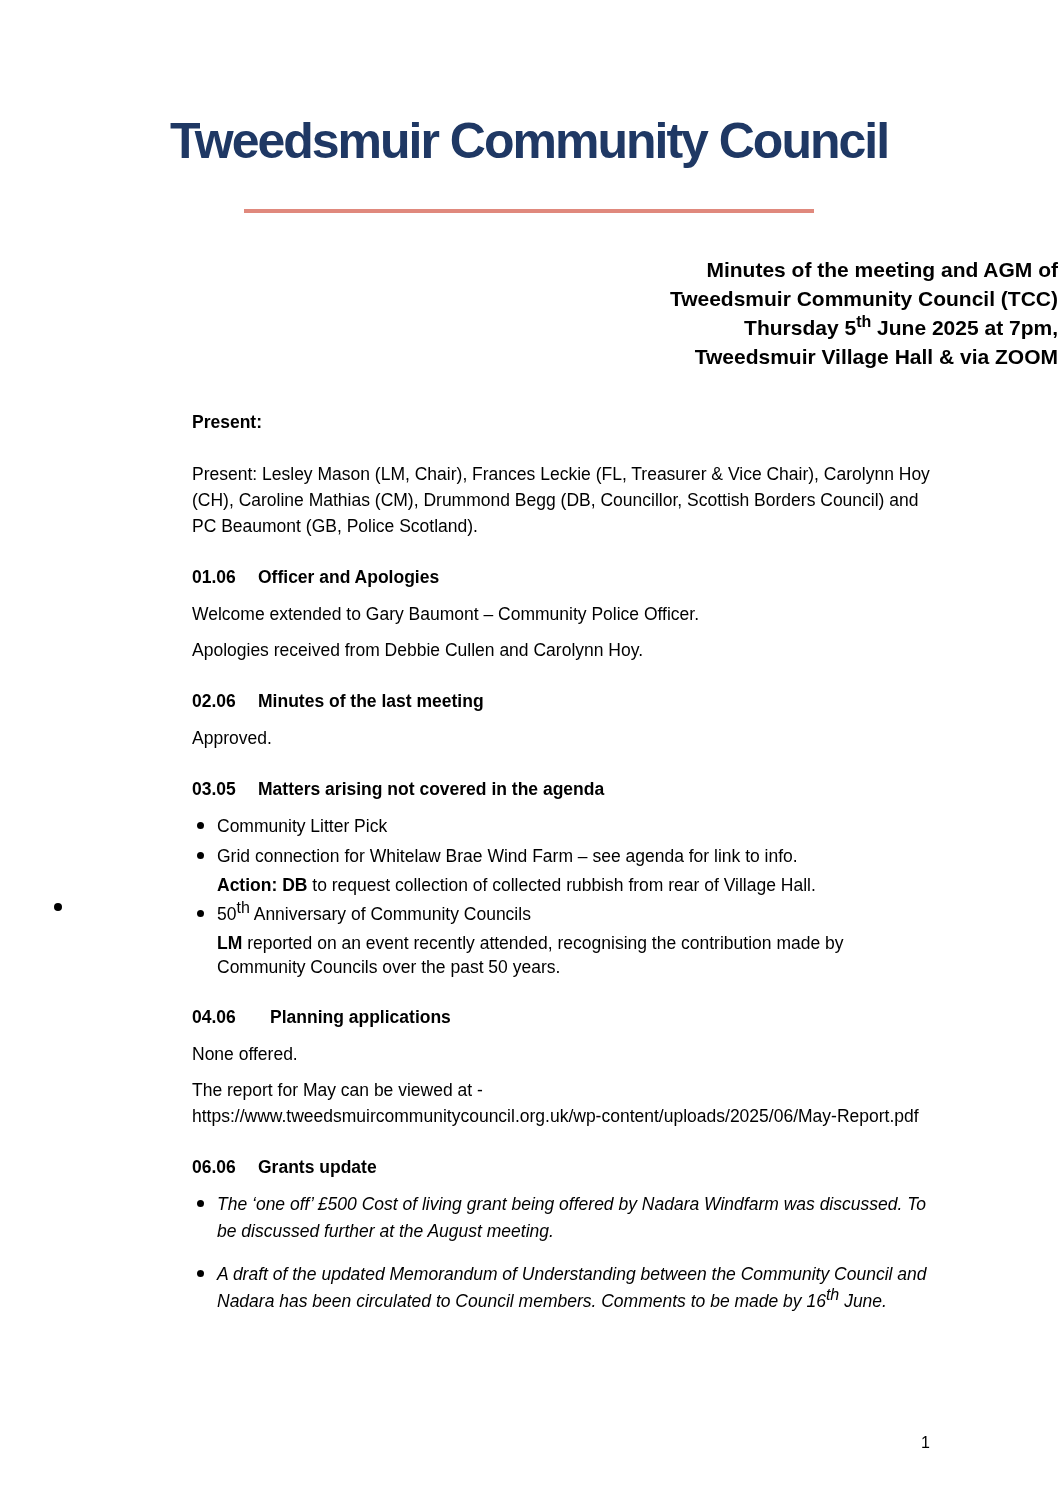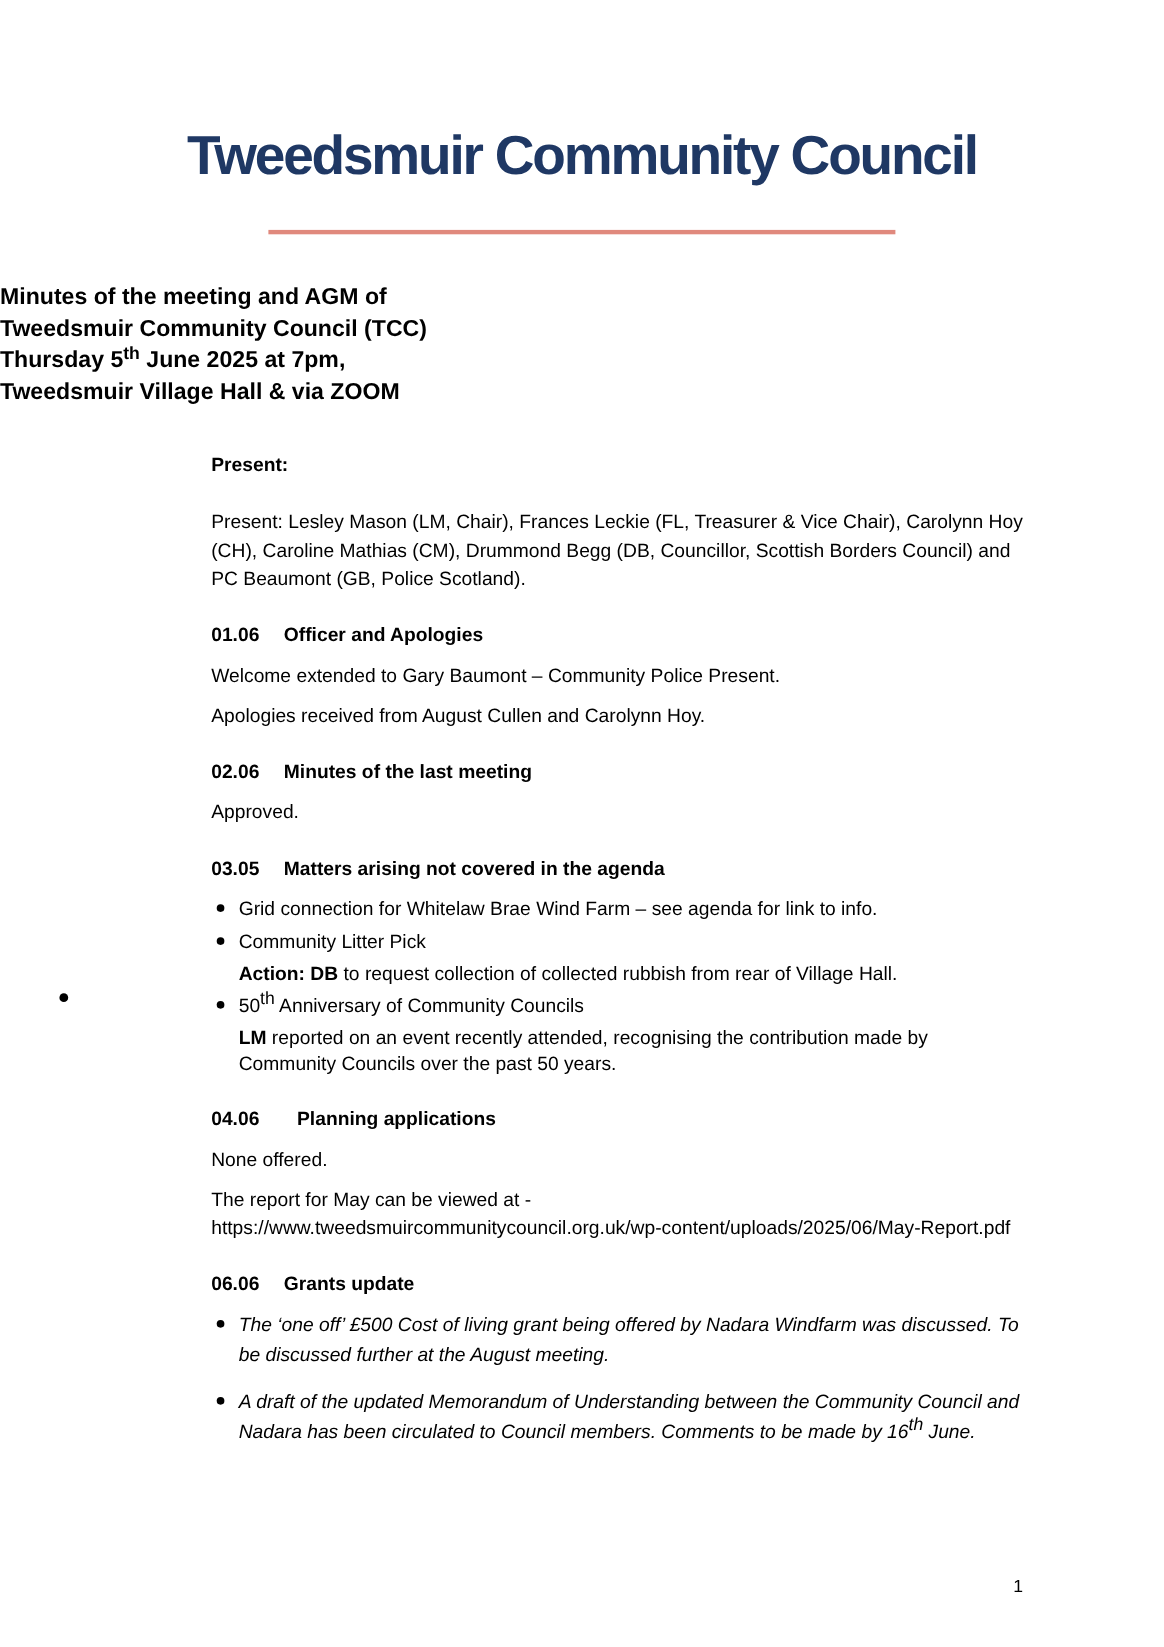--- a/index.html
+++ b/index.html
@@ -24,21 +24,21 @@
     line-height: 1.1;
   }
   .title-rule {
     width: 570px;
     height: 4px;
     background: #e0897d;
     margin: 40px auto 0 auto;
   }
   .subtitle {
     margin-top: 42px;
-    text-align: left;
+    text-align: right;
     font-weight: 700;
     font-size: 21px;
     line-height: 29px;
     color: #000;
   }
   .body {
     margin: 38px 128px 0 192px;
     font-size: 17.5px;
     line-height: 26px;
   }
@@ -107,35 +107,35 @@
     <div><span>Thursday 5</span><sup>th</sup><span> June 2025 at 7pm,</span></div>
     <div>Tweedsmuir Village Hall &amp; via ZOOM</div>
   </div>
 
   <div class="body">
 
     <p class="present-label">Present:</p>
     <p class="para present-para">Present: Lesley Mason (LM, Chair), Frances Leckie (FL, Treasurer &amp; Vice Chair), Carolynn Hoy (CH), Caroline Mathias (CM), Drummond Begg (DB, Councillor, Scottish Borders Council) and PC Beaumont (GB, Police Scotland).</p>
 
     <h2 class="sec"><span class="secnum">01.06</span><span>Officer and Apologies</span></h2>
-    <p class="para">Welcome extended to Gary Baumont – Community Police Present.</p>
-    <p class="para">Apologies received from August Cullen and Carolynn Hoy.</p>
+    <p class="para">Welcome extended to Gary Baumont – Community Police Officer.</p>
+    <p class="para">Apologies received from Debbie Cullen and Carolynn Hoy.</p>
 
     <h2 class="sec"><span class="secnum">02.06</span><span>Minutes of the last meeting</span></h2>
     <p class="para">Approved.</p>
 
     <h2 class="sec"><span class="secnum">03.05</span><span>Matters arising not covered in the agenda</span></h2>
 
     <div class="bullet">
       <span class="dot"></span>
-      <div class="btxt">Grid connection for Whitelaw Brae Wind Farm – see agenda for link to info.</div>
+      <div class="btxt">Community Litter Pick</div>
     </div>
     <div class="bullet">
       <span class="dot"></span>
-      <div class="btxt">Community Litter Pick</div>
+      <div class="btxt">Grid connection for Whitelaw Brae Wind Farm – see agenda for link to info.</div>
     </div>
     <div class="sub"><b>Action: DB</b><span> to request collection of collected rubbish from rear of Village Hall.</span></div>
     <div class="bullet">
       <span class="dot"></span>
       <div class="btxt"><span>50</span><sup>th</sup><span> Anniversary of Community Councils</span></div>
     </div>
     <div class="sub"><b>LM</b><span> reported on an event recently attended, recognising the contribution made by Community Councils over the past 50 years.</span></div>
 
     <h2 class="sec"><span class="secnum wide">04.06</span><span>Planning applications</span></h2>
     <p class="para">None offered.</p>

